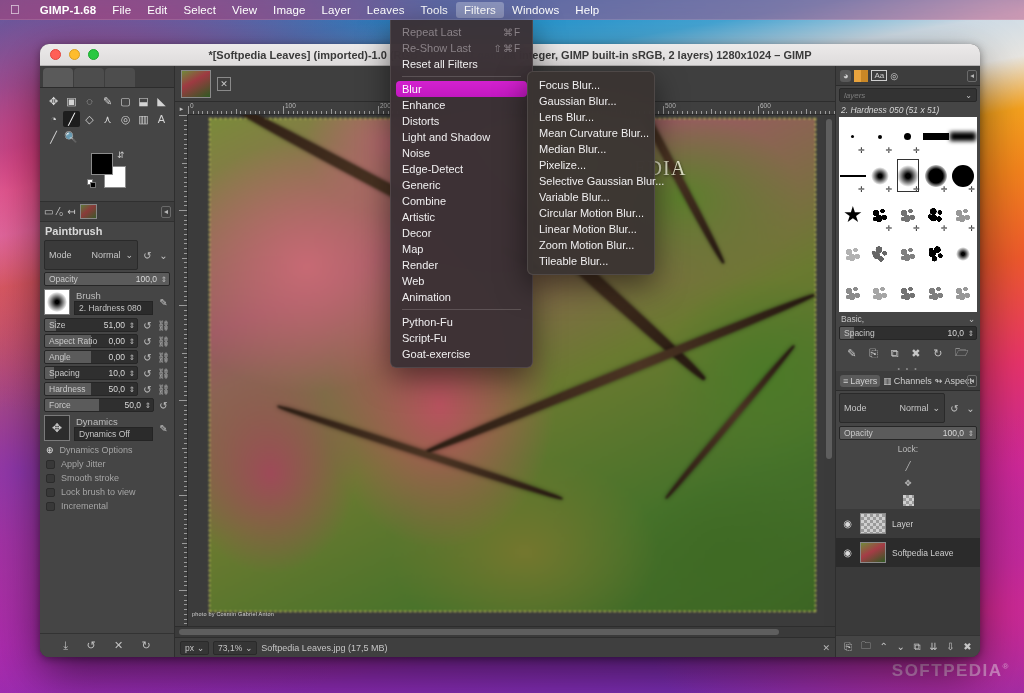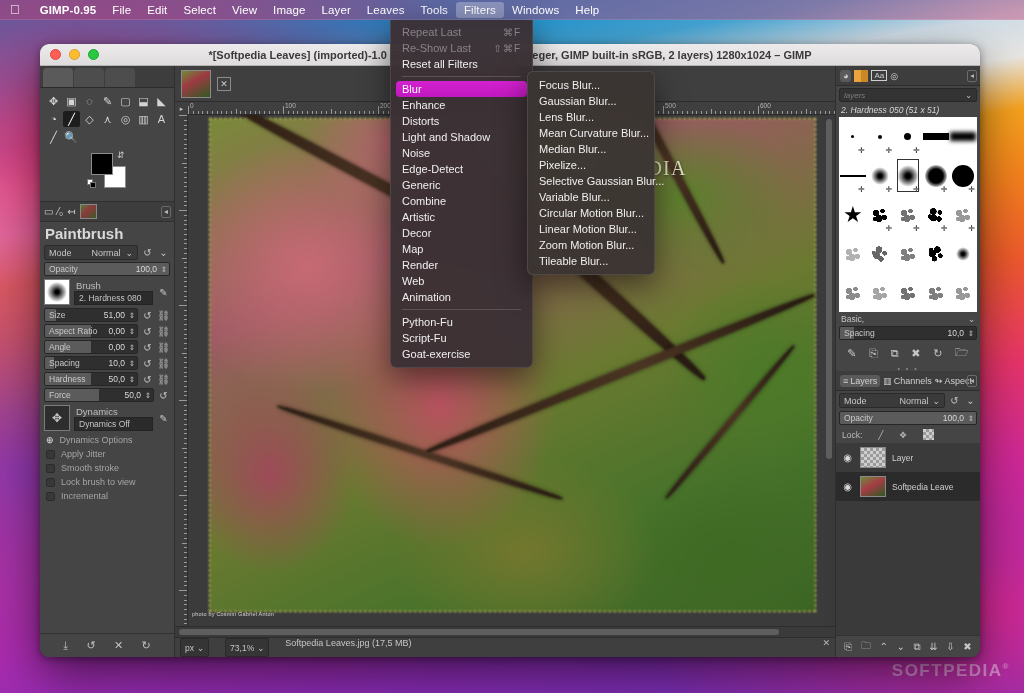--- a/index.html
+++ b/index.html
@@ -135,25 +135,25 @@
   #optiontabs .ot { color:#cfcfcf; font-size: 10px; line-height: 1; }
   #optiontabs .thumb {
     width: 17px; height: 15px;
     background: linear-gradient(140deg,#5a7a3a,#8a3a3a 45%,#3a5a2a);
     border: 1px solid #888;
   }
   #optiontabs .collapse {
     position: absolute; right: 3px; color:#b5b5b5; font-size: 8px;
     border: 1px solid #6a6a6a; padding: 0 2px; line-height: 10px; border-radius:2px;
   }
-  #toolname { color: #d9d9d9; font-size: 15px; font-weight: bold; padding: 3px 5px 2px; }
+  #toolname { color: #d9d9d9; font-size: 11px; font-weight: bold; padding: 3px 5px 2px; }
 
   .opt-row { padding: 1px 4px; display: flex; align-items: center; gap: 3px; }
   .combo {
-    flex: 1; height: 15px; background:#3a3a3a; border: 1px solid #2a2a2a;
+    flex: 1; height: 30px; background:#3a3a3a; border: 1px solid #2a2a2a;
     display: flex; align-items: center; justify-content: space-between;
     padding: 4px 4px; color:#c6c6c6; font-size:9px; border-radius: 2px;
   }
   .iconbtn { color:#c2c2c2; font-size:10px; width:13px; text-align:center; }
 
   .slider {
     position: relative; height: 14px; background: #2f2f2f;
     border: 1px solid #262626; border-radius: 2px; flex: 1;
     display:flex; align-items:center; overflow:hidden;
   }
@@ -250,22 +250,22 @@
 
   #hscroll {
     height: 11px; background:#3a3a3a; position:relative; border-top:1px solid #2d2d2d;
     display:flex; align-items:center;
   }
   #hscroll .thumb { position:absolute; left: 4px; width: 600px; height: 6px; background:#5e5e5e; border-radius:3px; }
   #vscrollcol { width: 11px; flex:0 0 11px; background:#3a3a3a; position:relative; }
   #vscrollcol .thumb { position:absolute; top:4px; left:2px; width:6px; height:340px; background:#5e5e5e; border-radius:3px; }
 
   #statusbar {
-    height: 20px; background:#3f3f3f; display:flex; 
-    gap: 16px; padding: 0 5px; border-top: 1px solid #2d2d2d; color:#c6c6c6; font-size: 9px;
+    height: 20px; background:#3f3f3f; display:flex; align-items:center;
+    gap: 4px; padding: 0 5px; border-top: 1px solid #2d2d2d; color:#c6c6c6; font-size: 9px;
   }
   .sbcombo { display:flex; align-items:center; gap:3px; background:#353535; border:1px solid #2a2a2a;
              border-radius:2px; padding: 1px 4px; font-size:8.5px; color:#c6c6c6;}
 
   
   #rightdock {
     width: 145px; flex: 0 0 145px; background:#454545;
     display:flex; flex-direction:column; border-left:1px solid #2e2e2e;
   }
   .docktabs {
@@ -313,21 +313,21 @@
   .basicrow {
     display:flex; align-items:center; justify-content:space-between;
     padding: 1px 5px; color:#c4c4c4; font-size:8.5px;
   }
   .rowicons {
     display:flex; align-items:center; justify-content:space-around;
     padding: 3px 5px; color:#c6c6c6; font-size:11px;
   }
   .dockgrip { text-align:center; color:#8a8a8a; font-size:7px; line-height:5px; letter-spacing:2px; }
 
-  .locks { display:flex; align-items:center; gap:16px; padding: 3px 6px; color:#bbb; font-size:8.5px; }
+  .locks { display:flex; align-items:center; gap:7px; padding: 3px 6px; color:#bbb; font-size:8.5px;flex-direction:column; }
   .checker {
     background-image:
       linear-gradient(45deg,#9a9a9a 25%, transparent 25%, transparent 75%, #9a9a9a 75%),
       linear-gradient(45deg,#9a9a9a 25%, #cfcfcf 25%, #cfcfcf 75%, #9a9a9a 75%);
     background-size: 6px 6px; background-position: 0 0, 3px 3px;
   }
   .layerrow { display:flex; align-items:center; gap:6px; padding: 4px 5px; }
   .layerrow.sel { background:#2b2b2b; }
   .eye { color:#d9d9d9; font-size:10px; width:13px; text-align:center;}
   .lthumb { width:26px; height:21px; border:1px solid #8a8a8a; }
@@ -378,21 +378,21 @@
   }
   #wm-bottom sup { font-size: 8px; }
 </style>
 </head>
 <body>
 
 <div id="desktop">
 
   <div id="macbar">
     <span class="apple"></span>
-    <span class="mitem bold">GIMP-0.95</span>
+    <span class="mitem bold">GIMP-1.68</span>
     <span class="mitem">File</span>
     <span class="mitem">Edit</span>
     <span class="mitem">Select</span>
     <span class="mitem">View</span>
     <span class="mitem">Image</span>
     <span class="mitem">Layer</span>
     <span class="mitem">Leaves</span>
     <span class="mitem">Tools</span>
     <span class="mitem active">Filters</span>
     <span class="mitem">Windows</span>

